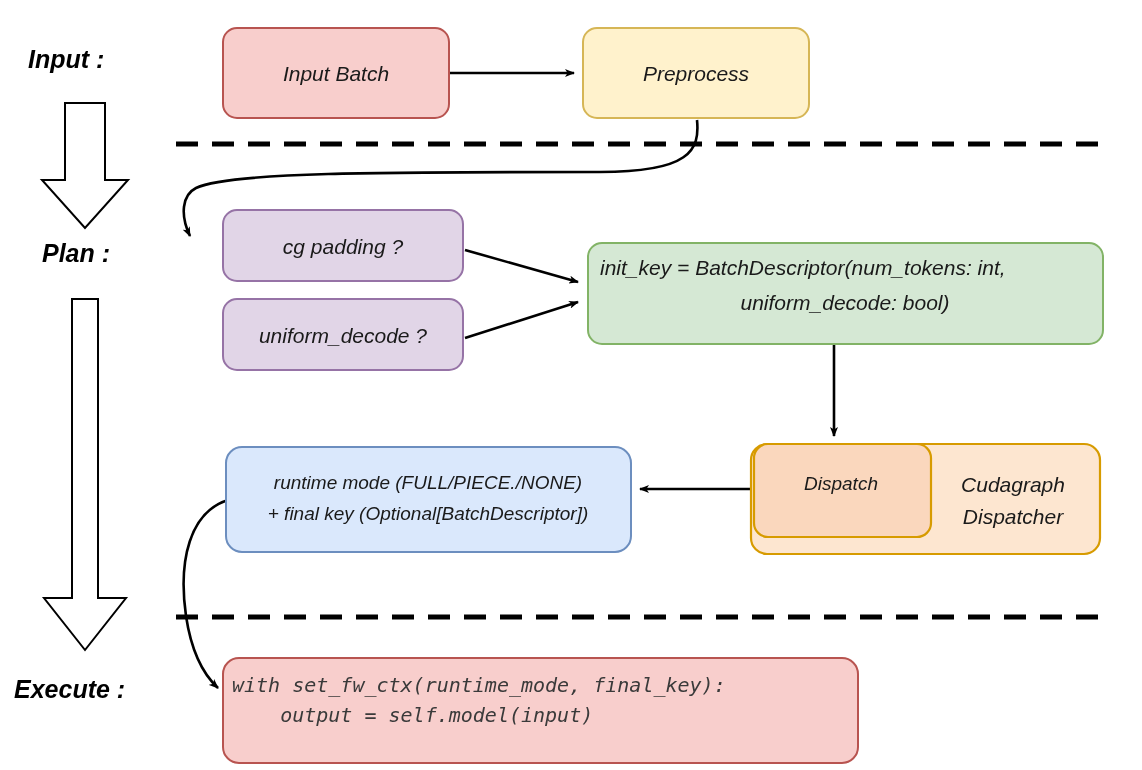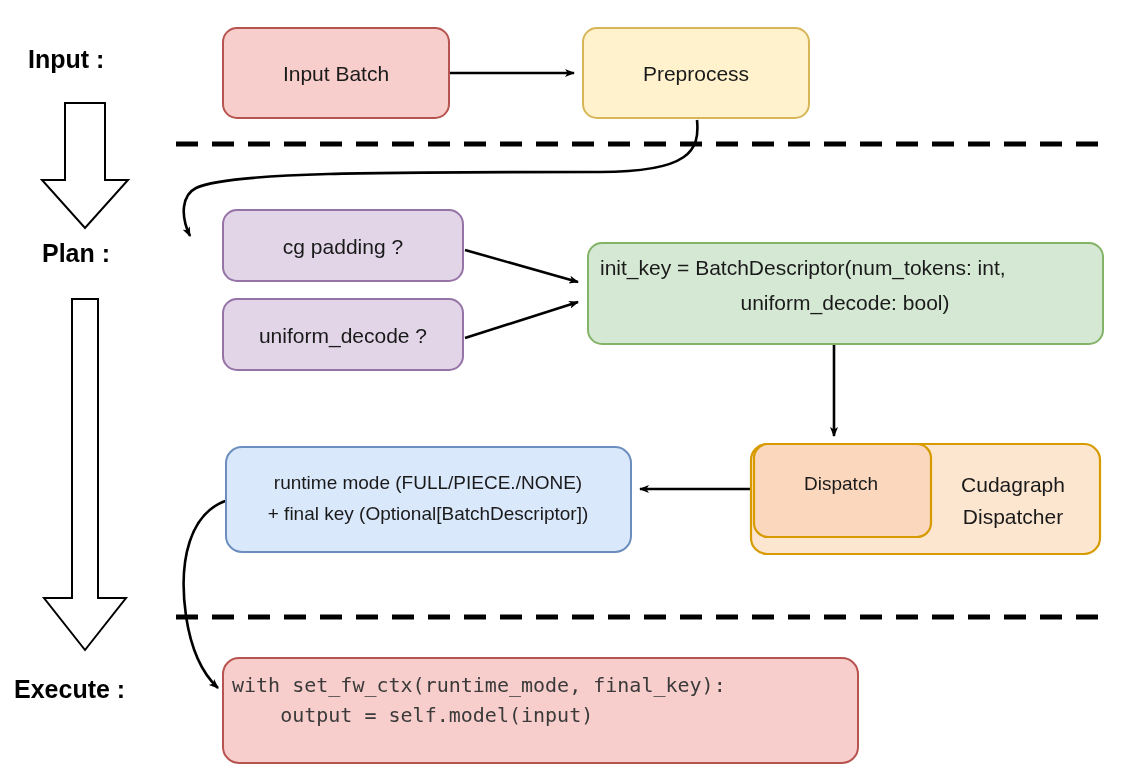--- a/index.html
+++ b/index.html
@@ -11,20 +11,21 @@
   body {
     width: 1142px;
     height: 770px;
     font-family: "Liberation Sans", sans-serif;
     overflow: hidden;
   }
   #diagram-root {
     position: relative;
     width: 1066px;
     height: 770px;
+    font-style: italic;
   }
   svg#flow {
     position: absolute;
     top: 0;
     left: 0;
     width: 1142px;
     height: 770px;
   }
   .stage-label {
     font-family: "Liberation Sans", sans-serif;

